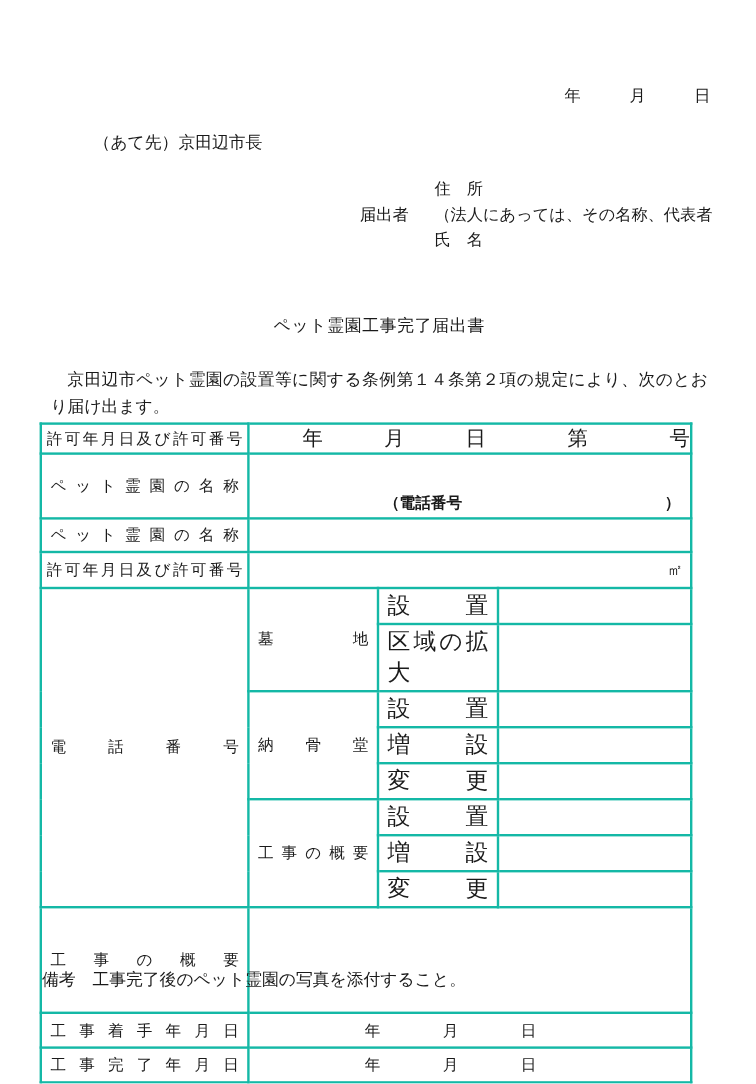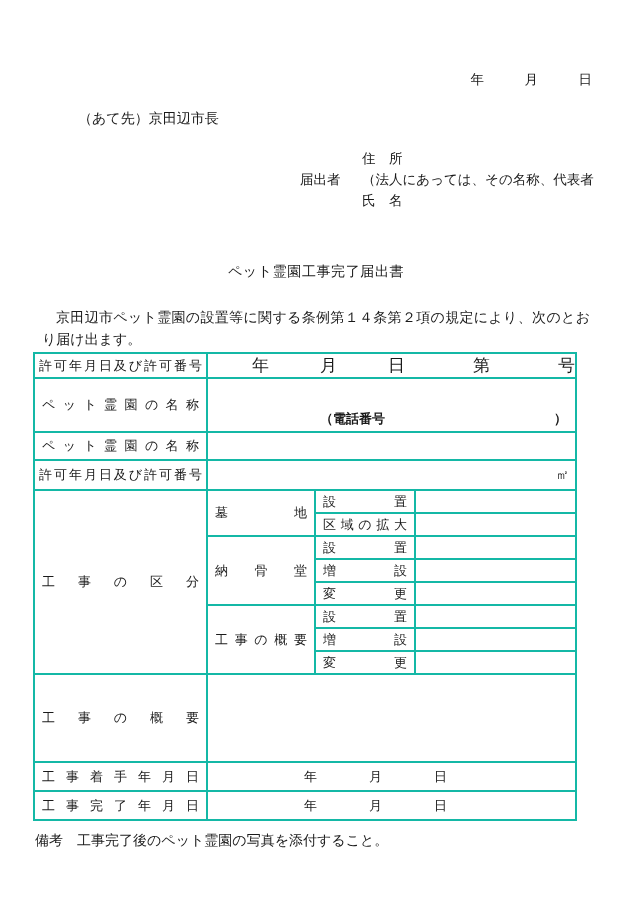--- a/index.html
+++ b/index.html
@@ -122,21 +122,21 @@
   .jlabel.tight {
     text-align-last: justify;
     letter-spacing: 0;
     padding: 2px 4px !important;
   }
   .subjl {
     text-align: justify;
     text-align-last: justify;
     text-justify: inter-character;
     padding: 1px 7px !important;
-    font-size: 13px;
+    font-size: 19px;
   }
   .cell-blank { }
   .permit-val {
     padding-left: 44px !important;
     white-space: pre;
     font-size: 17px;
     border-radius: 10px;
   }
   .name-cell {
     position: relative;
@@ -166,21 +166,20 @@
     font-size: 13px;
   }
 
   
   .note {
     position: absolute;
     left: 35px;
     top: 808px;
     font-size: 14px;
     white-space: pre;
-    margin-top: 24px;
   }
 </style>
 </head>
 <body>
 
 <div class="page">
 
 
   <div class="date-line">年　　　月　　　日</div>
 
@@ -235,21 +234,21 @@
       </tr>
 
       <tr>
         <td class="jlabel tight">許可年月日及び許可番号</td>
         <td class="area-cell" colspan="3" style="height:28px">
           <span class="sq">㎡</span>
         </td>
       </tr>
 
       <tr>
-        <td class="jlabel" rowspan="8">工事の区分</td>
+        <td class="jlabel" rowspan="8">電話番号</td>
         <td class="jlabel" rowspan="2">墓地</td>
         <td class="subjl">設置</td>
         <td style="height:21px"></td>
       </tr>
       <tr>
         <td class="subjl">区域の拡大</td>
         <td style="height:21px"></td>
       </tr>
 
       <tr>

